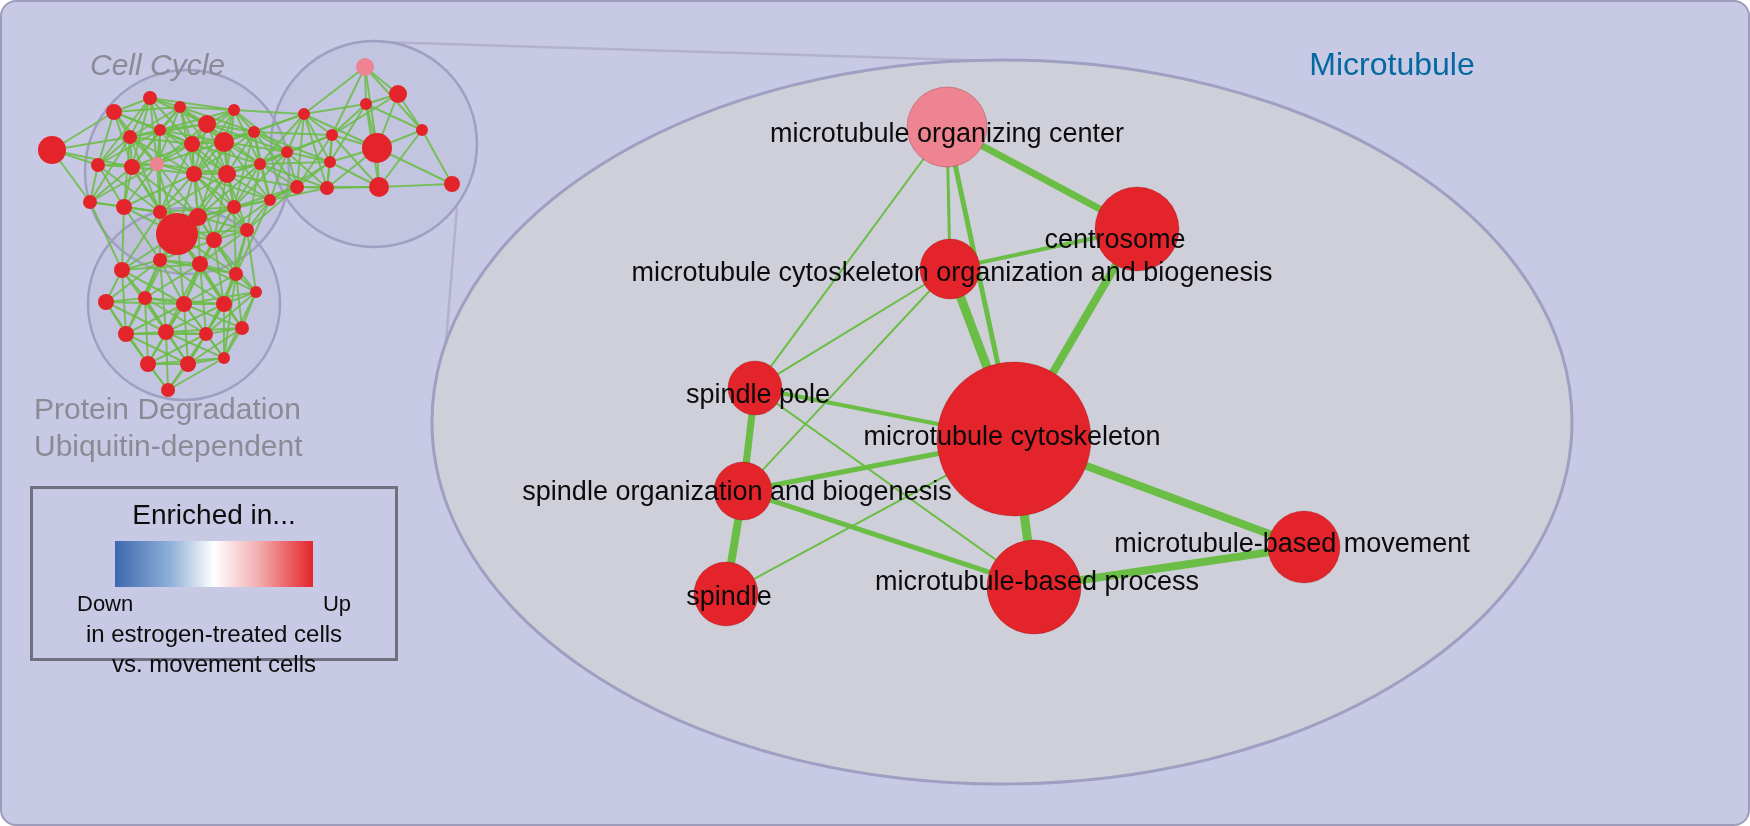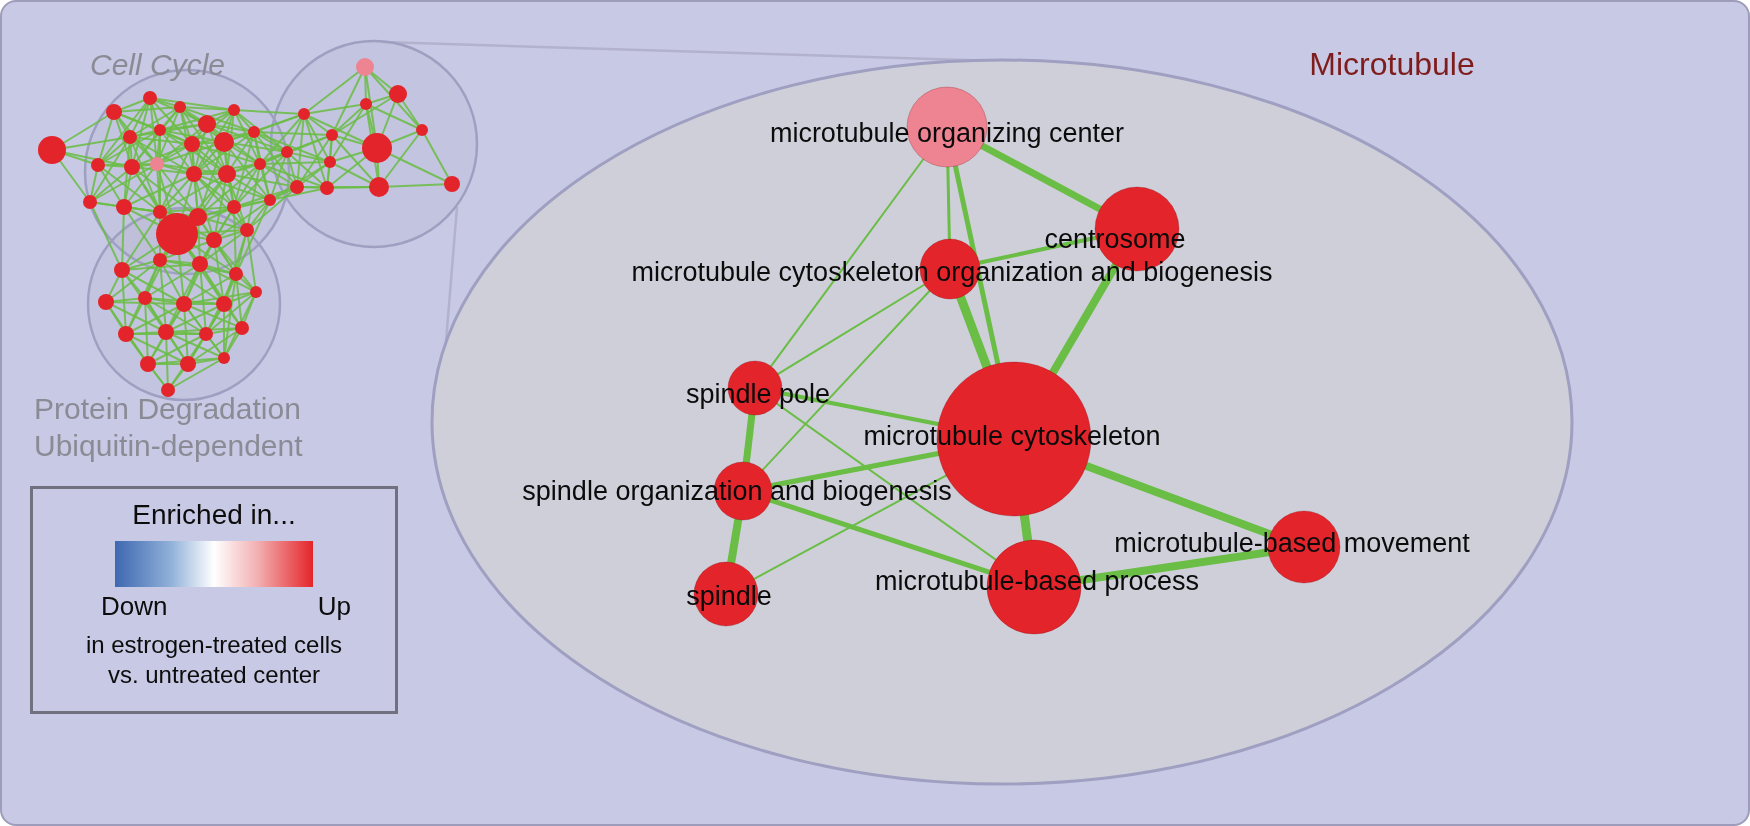--- a/index.html
+++ b/index.html
@@ -4,30 +4,30 @@
 <style>
   html,body{margin:0;padding:0;background:#ffffff;font-family:"Liberation Sans",sans-serif;}
   .canvas{
     position:relative;width:1750px;height:826px;background:#c8c9e4;
     border:2px solid #9d9dbb;border-radius:16px;box-sizing:border-box;overflow:hidden;
   }
   svg.net{position:absolute;left:0;top:0;width:1750px;height:826px;}
   .cluster-label{position:absolute;color:#8b8b96;font-size:30px;line-height:37px;}
   .cluster-label.cc{left:88px;top:44px;font-style:italic;}
   .cluster-label.ub{left:32px;top:388px;}
-  .cluster-label.mt{left:1260px;top:42px;width:260px;text-align:center;color:#7f1d1d;font-size:32px;line-height:41px;}
+  .cluster-label.mt{left:1260px;top:42px;width:260px;text-align:center;color:#0369a1;font-size:32px;line-height:41px;}
   .legend{
-    position:absolute;left:28px;top:484px;width:368px;height:228px;box-sizing:border-box;
+    position:absolute;left:28px;top:484px;width:368px;height:175px;box-sizing:border-box;
     border:3px solid #70707e;background:transparent;text-align:center;
   }
   .legend-title{font-size:28px;color:#0c0c0c;margin-top:10px;}
   .legend-gradient{width:198px;height:46px;margin:10px auto 0 auto;}
-  .legend-downup{display:flex;justify-content:space-between;padding:4px 44px 0 68px;font-size:26px;color:#0c0c0c;text-align:center;}
+  .legend-downup{display:flex;justify-content:space-between;padding:4px 44px 0 44px;font-size:22px;color:#0c0c0c;text-align:center;}
   .legend-sub{font-size:24px;color:#0c0c0c;line-height:30px;}
-  .legend-sub.first{margin-top:8px;}
+  .legend-sub.first{margin-top:2px;}
 </style>
 </head>
 <body>
 
 <div class="canvas">
 
   <svg id="net" class="net" viewBox="0 0 1750 826">
       <line x1="380" y1="40" x2="995" y2="59" stroke="#b2b2cd" stroke-width="2.5"></line>
       <line x1="455" y1="205" x2="434" y2="462" stroke="#b2b2cd" stroke-width="2.5"></line>
       <circle cx="185" cy="170" r="102" fill="rgba(165,165,195,0.15)" stroke="#9f9fc2" stroke-width="2.5"></circle>
@@ -480,16 +480,16 @@
   </div>
 
   <div class="legend">
     <div class="legend-title">Enriched in...</div>
     <div class="legend-gradient" id="legend-gradient" style="background: linear-gradient(90deg, rgb(62, 104, 176) 0%, rgb(143, 176, 216) 28%, rgb(255, 255, 255) 50%, rgb(242, 176, 178) 72%, rgb(228, 37, 42) 100%);"></div>
     <div class="legend-downup">
       <span>Down</span>
       <span>Up</span>
     </div>
     <div class="legend-sub first">in estrogen-treated cells</div>
-    <div class="legend-sub">vs. untreated center</div>
+    <div class="legend-sub">vs. movement cells</div>
   </div>
 
 </div>
 
 </body></html>

